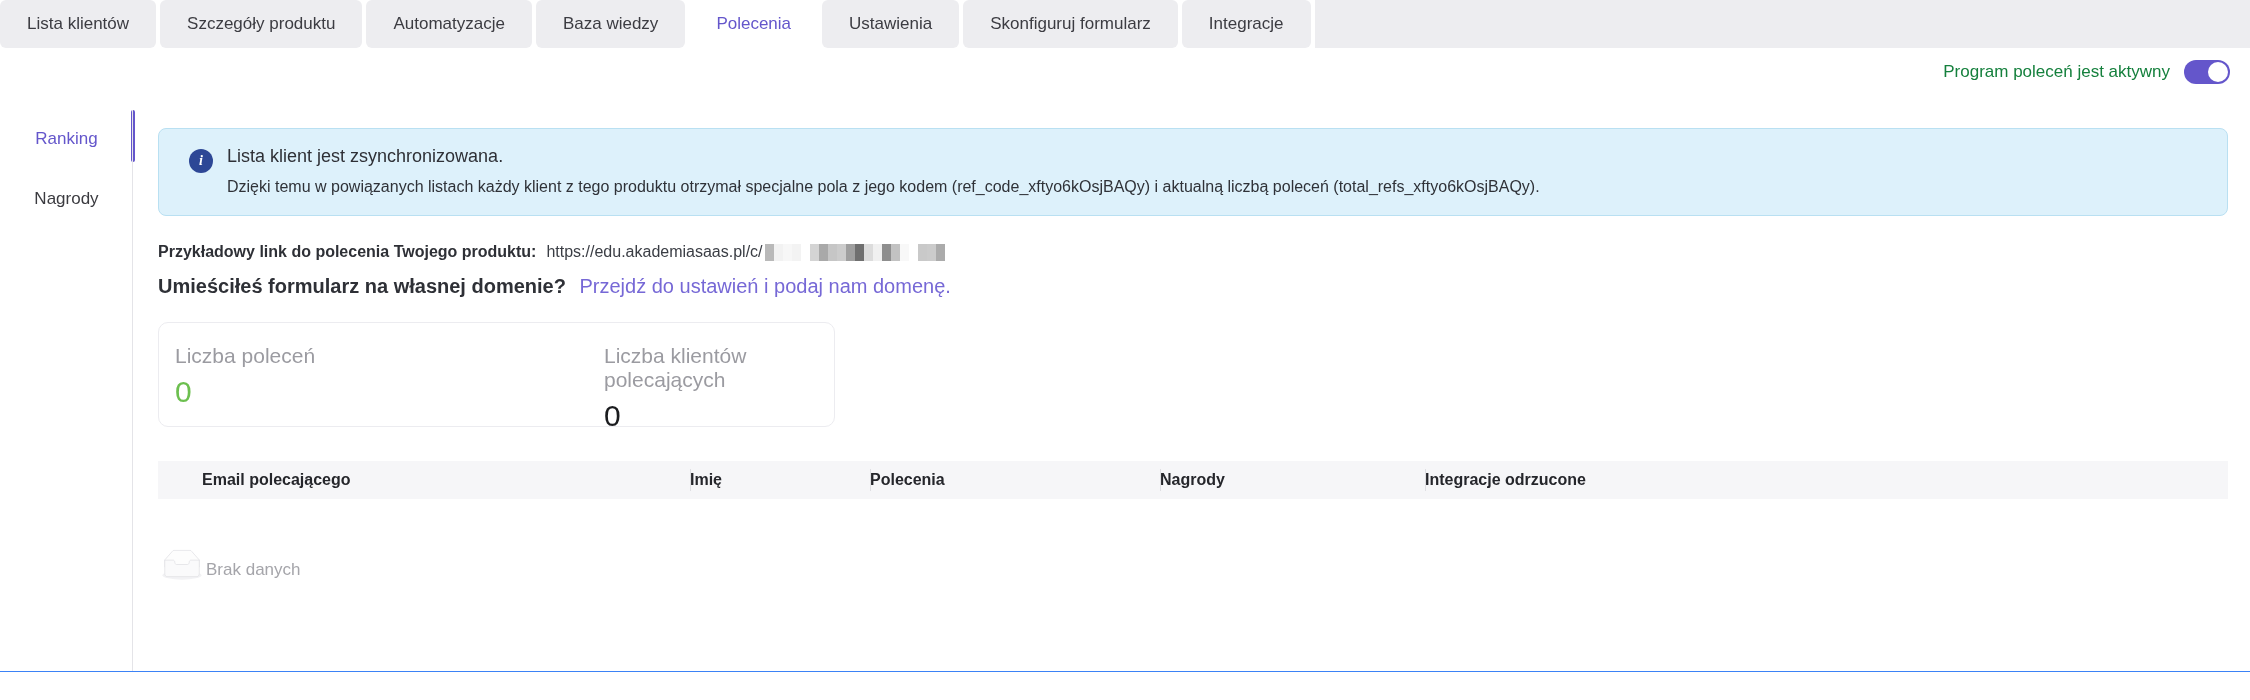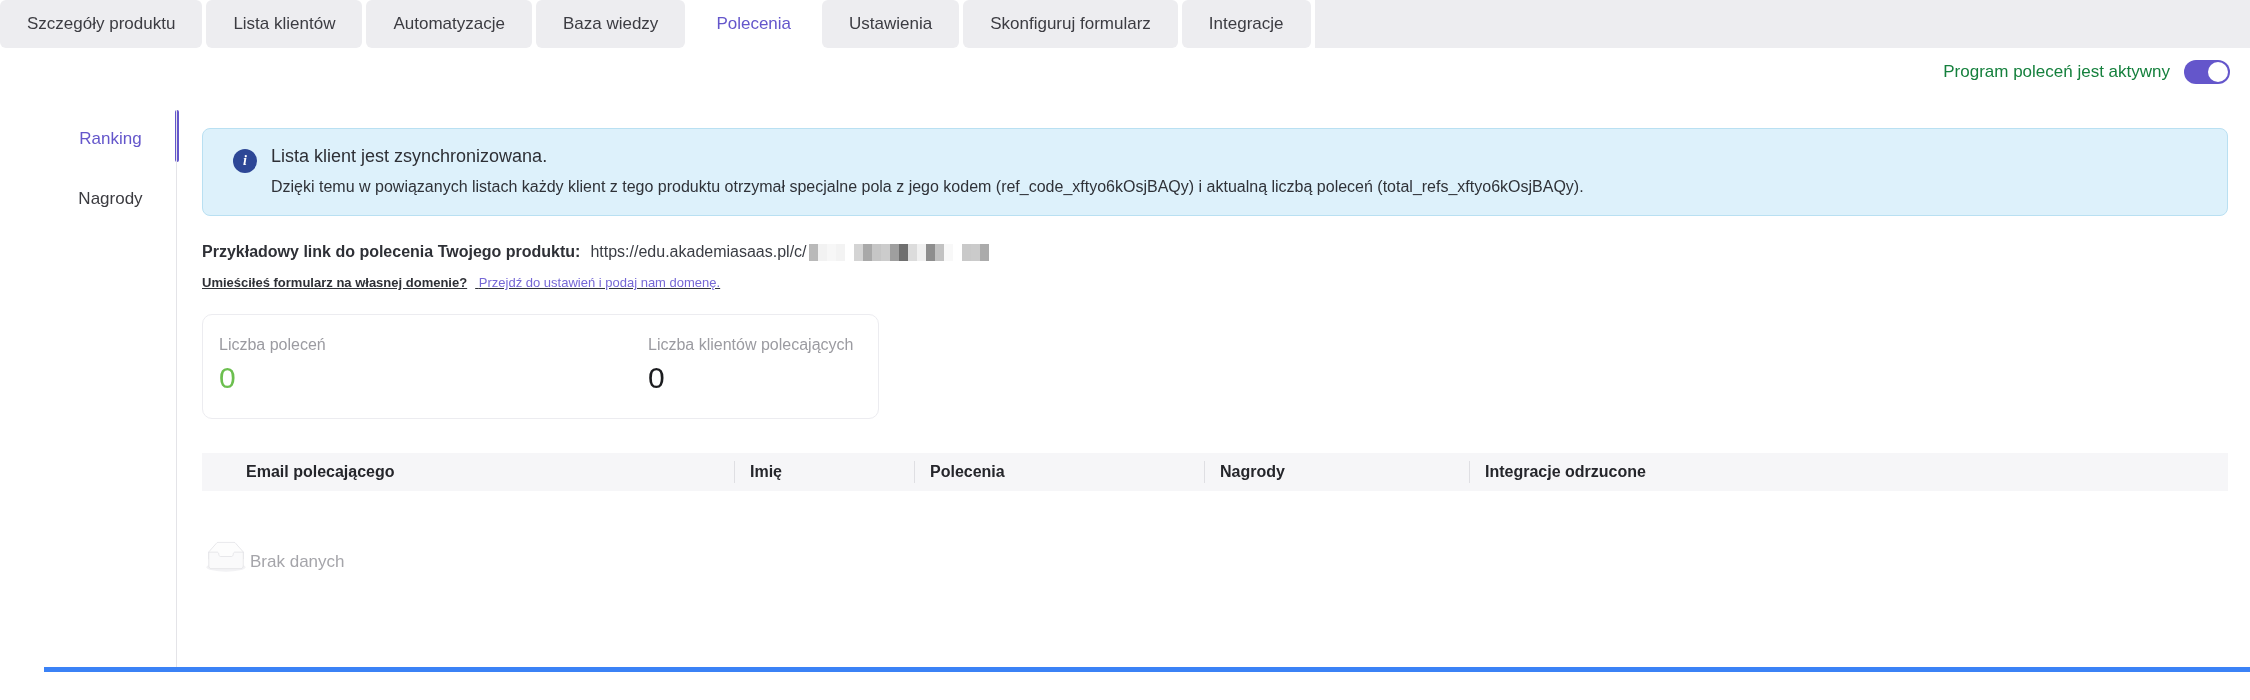--- a/index.html
+++ b/index.html
@@ -14,21 +14,21 @@
   .tabfill { flex:1; background:#ededf0; border-radius:0 0 0 0; }
 
   
   .topbar { height:47px; display:flex; align-items:center; justify-content:flex-end;
             padding-right:20px; gap:14px; background:#fff; }
   .toggle-label { font-size:17px; color:#15803d; }
   .toggle { position:relative; width:46px; height:24px; border-radius:13px; background:#6456cb; cursor:pointer; }
   .toggle .knob { position:absolute; top:2px; right:2px; width:20px; height:20px; border-radius:50%; background:#fff; }
 
   
-  .content { display:flex; height:577px; border-bottom:5px solid #3b82f6; background:#fff;margin-left:44px; }
+  .content { display:flex; height:577px; border-bottom:1px solid #3b82f6; background:#fff; }
   .sidebar { position:relative; width:133px; flex:0 0 133px; padding-top:25px; }
   .sidebar::after { content:""; position:absolute; right:0; top:15px; bottom:0; width:1px; background:#e4e4e8; }
   .side-item { position:relative; text-align:center; padding:9px 0; font-size:17px; color:#3b3b40;
                cursor:pointer; margin-bottom:22px; }
   .side-item.active { color:#6456cb; }
   .side-item.active .indicator { content:""; position:absolute; right:-2px; top:-10px; width:4px; height:52px;
                background:#6456cb; border-radius:2px; }
 
   .main { flex:1; padding:33px 22px 0 25px; }
 
@@ -42,53 +42,53 @@
   .banner-desc  { font-size:16px; color:#2f3238; }
 
   
   .link-line { margin-top:27px; display:flex; align-items:center; font-size:16px; }
   .link-line b { font-weight:700; color:#2e3036; margin-right:10px; white-space:nowrap; }
   .link-url { color:#3a3d44; }
   .redaction { display:inline-flex; align-items:center; margin-left:2px; height:17px; }
   .redaction span { display:inline-block; width:9px; height:17px; }
 
   
-  .domain-line { margin-top:14px; font-size:13px;text-decoration:underline; }
+  .domain-line { margin-top:14px; font-size:20px; }
   .domain-line b { font-weight:700; color:#2e3036; margin-right:8px; }
   .domain-link { color:#7668d6; cursor:pointer; }
 
   
   .stats-card { position:relative; margin-top:24px; width:677px; height:105px;
                 border:1px solid #ececf0; border-radius:10px; background:#fff; }
   .stat { position:absolute; top:21px; }
   .stat.pos-0 { left:16px; }
   .stat.pos-1 { left:445px; }
-  .stat-label { font-size:16px; color:#9b9ba1; margin-bottom:9px; }
+  .stat-label { font-size:21px; color:#9b9ba1; margin-bottom:9px; }
   .stat-value { font-size:30px; line-height:1; color:#1b1c1f; }
   .stat.pos-0 .stat-value { color:#6cbf4f; }
 
   
   .table { margin-top:34px; }
   .thead { display:flex; height:38px; background:#f6f6f8; align-items:center; }
-  .th { position:relative; font-size:16px; font-weight:700; color:#25262b; padding-left:16px;
+  .th { position:relative; font-size:16px; font-weight:700; color:#25262b; padding-left:0;
         display:flex; align-items:center; height:100%; white-space:nowrap; }
   .th.c0 { width:532px; padding-left:44px; }
   .th.c1 { width:180px; } .th.c2 { width:280px; } .th.c3 { width:290px; } .th.c4 { width:265px; }
   .th.c5 { flex:1; }
   .th:not(.c0)::before { content:""; position:absolute; left:0; top:20%; height:60%; width:1px; background:#dfdfe3; }
 
   .empty { display:flex; flex-direction:row; align-items:center; padding-top:50px; }
   .empty-text { margin-top:10px; font-size:17px; color:#a5a5aa; }
 </style>
 </head>
 <body>
 
 <nav class="tabstrip" id="tabstrip">
+    <div class="tab">Lista klientów</div>
     <div class="tab">Szczegóły produktu</div>
-    <div class="tab">Lista klientów</div>
     <div class="tab">Automatyzacje</div>
     <div class="tab">Baza wiedzy</div>
     <div class="tab active">Polecenia</div>
     <div class="tab">Ustawienia</div>
     <div class="tab">Skonfiguruj formularz</div>
     <div class="tab">Integracje</div>
     <div class="tabfill"></div>
   </nav>
 
 <div class="topbar">

